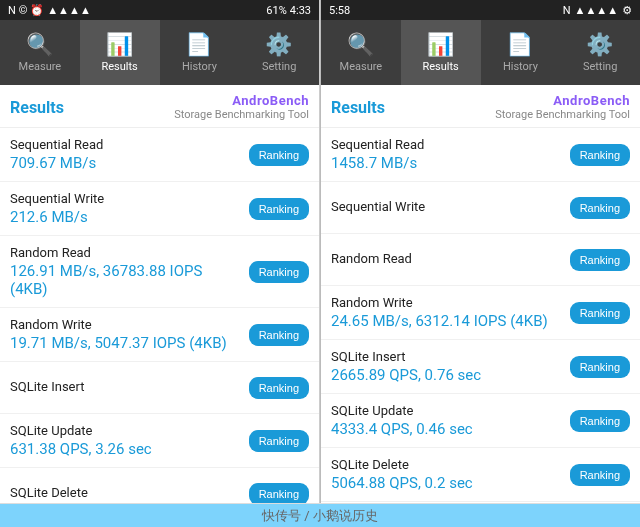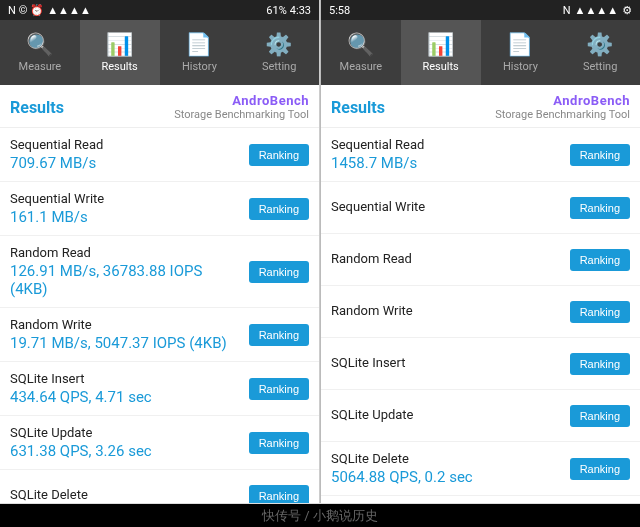--- a/index.html
+++ b/index.html
@@ -119,21 +119,21 @@
       margin-bottom: 2px;
     }
     .bench-value {
       font-size: 15px;
       color: #1a9ad8;
     }
     .ranking-btn {
       background: #1a9ad8;
       color: #fff;
       border: none;
-      border-radius: 3px;
+      border-radius: 9px;
       font-size: 11px;
       padding: 5px 10px;
       cursor: pointer;
       white-space: nowrap;
       margin-left: 8px;
     }
 
     
     .divider {
       width: 1px;
@@ -162,21 +162,21 @@
       height: 20px;
     }
 
     
     .watermark {
       position: fixed;
       bottom: 0;
       left: 0;
       right: 0;
       height: 24px;
-      background: #000000;
+      background: #7dd3fc;
       display: flex;
       align-items: center;
       justify-content: center;
       font-size: 13px;
       color: #666;
       border-top: 1px solid #ddd;
       z-index: 10;
     }
 
     
@@ -232,42 +232,41 @@
     <div class="bench-row">
       <div class="bench-info">
         <div class="bench-name">Sequential Read</div>
         <div class="bench-value">709.67 MB/s</div>
       </div>
       <button class="ranking-btn">Ranking</button>
     </div>
     <div class="bench-row">
       <div class="bench-info">
         <div class="bench-name">Sequential Write</div>
-        <div class="bench-value">161.1 MB/s</div>
+        <div class="bench-value">212.6 MB/s</div>
       </div>
       <button class="ranking-btn">Ranking</button>
     </div>
     <div class="bench-row">
       <div class="bench-info">
         <div class="bench-name">Random Read</div>
         <div class="bench-value">126.91 MB/s, 36783.88 IOPS (4KB)</div>
       </div>
       <button class="ranking-btn">Ranking</button>
     </div>
     <div class="bench-row">
       <div class="bench-info">
         <div class="bench-name">Random Write</div>
         <div class="bench-value">19.71 MB/s, 5047.37 IOPS (4KB)</div>
       </div>
       <button class="ranking-btn">Ranking</button>
     </div>
     <div class="bench-row">
       <div class="bench-info">
         <div class="bench-name">SQLite Insert</div>
-        <div class="bench-value">434.64 QPS, 4.71 sec</div>
       </div>
       <button class="ranking-btn">Ranking</button>
     </div>
     <div class="bench-row">
       <div class="bench-info">
         <div class="bench-name">SQLite Update</div>
         <div class="bench-value">631.38 QPS, 3.26 sec</div>
       </div>
       <button class="ranking-btn">Ranking</button>
     </div>
@@ -336,32 +335,35 @@
     </div>
     <div class="bench-row">
       <div class="bench-info">
         <div class="bench-name">Random Read</div>
       </div>
       <button class="ranking-btn">Ranking</button>
     </div>
     <div class="bench-row">
       <div class="bench-info">
         <div class="bench-name">Random Write</div>
+        <div class="bench-value">24.65 MB/s, 6312.14 IOPS (4KB)</div>
       </div>
       <button class="ranking-btn">Ranking</button>
     </div>
     <div class="bench-row">
       <div class="bench-info">
         <div class="bench-name">SQLite Insert</div>
+        <div class="bench-value">2665.89 QPS, 0.76 sec</div>
       </div>
       <button class="ranking-btn">Ranking</button>
     </div>
     <div class="bench-row">
       <div class="bench-info">
         <div class="bench-name">SQLite Update</div>
+        <div class="bench-value">4333.4 QPS, 0.46 sec</div>
       </div>
       <button class="ranking-btn">Ranking</button>
     </div>
     <div class="bench-row">
       <div class="bench-info">
         <div class="bench-name">SQLite Delete</div>
         <div class="bench-value">5064.88 QPS, 0.2 sec</div>
       </div>
       <button class="ranking-btn">Ranking</button>
     </div>

